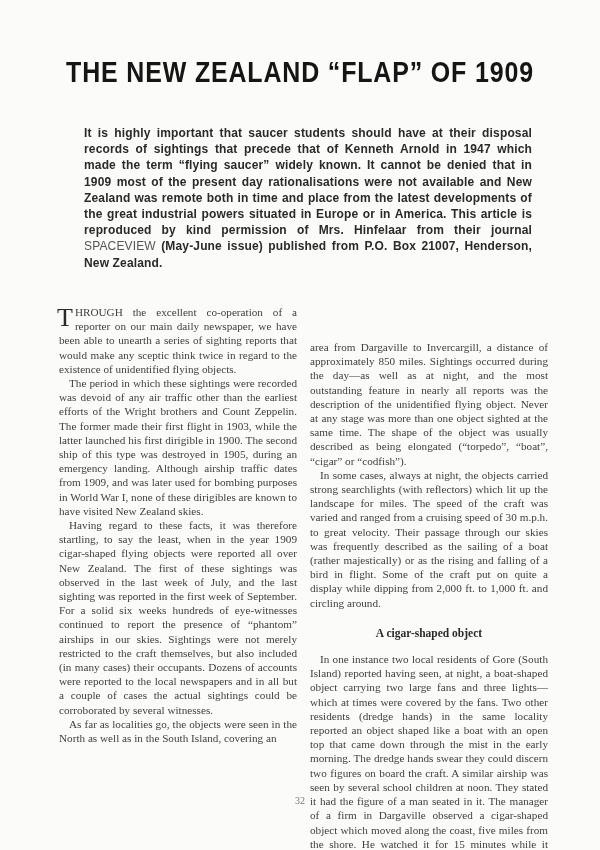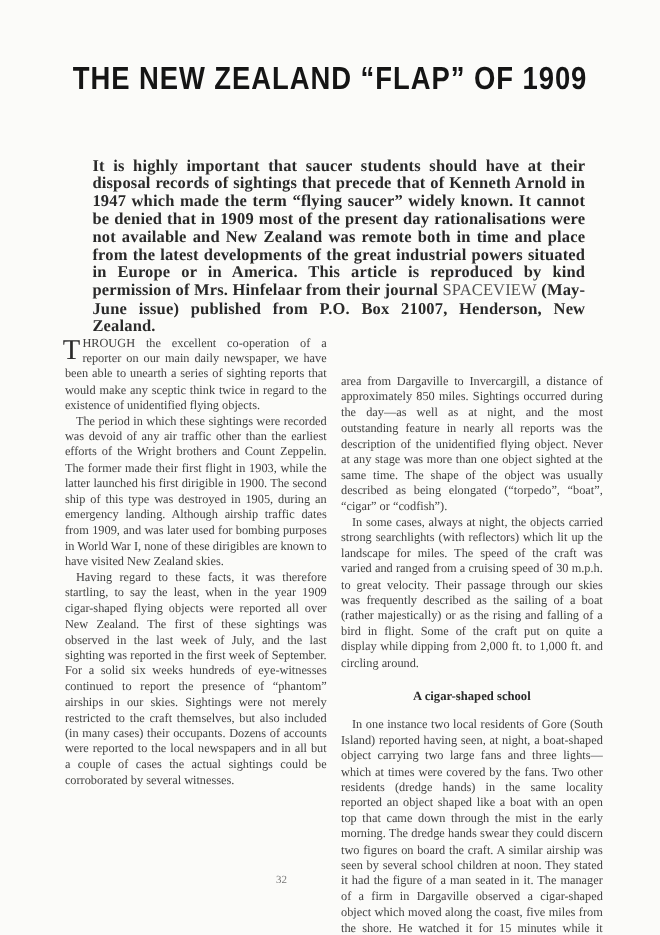--- a/index.html
+++ b/index.html
@@ -12,23 +12,23 @@
     .title {
       position: absolute; top: 56px; left: 0; width: 600px;
       text-align: center;
       font-family: "Liberation Sans", sans-serif;
       font-weight: bold; font-size: 29px; letter-spacing: 1px;
       color: #151515;
       transform: scaleX(0.86);
       transform-origin: center;
     }
     .intro {
-      position: absolute; top: 143px; left: 84px; width: 448px;
-      font-family: Liberation Serif, serif;
-      font-weight: bold; font-size: 15px; line-height: 16.2px;
+      position: absolute; top: 125px; left: 84px; width: 448px;
+      font-family: Liberation Sans, sans-serif;
+      font-weight: bold; font-size: 12px; line-height: 16.2px;
       color: #2a2a2a; text-align: justify;
       letter-spacing: 0.15px;
     }
     .intro .journal { font-weight: normal; color: #555; }
     .col {
       position: absolute; top: 305px; width: 238px;
       font-family: "Liberation Serif", serif;
       font-size: 11.2px; line-height: 14.2px;
       color: #404040; text-align: justify;
     }
@@ -39,41 +39,42 @@
     .dropcap {
       float: left; font-size: 26px; line-height: 22px;
       margin: 2px 2px 0 -2px; color: #2a2a2a;
     }
     .subhead {
       font-weight: bold; text-align: center;
       font-size: 11.5px; color: #2a2a2a;
       margin: 16px 0 12px 0;
     }
     .pagenum {
-      position: absolute; top: 795px; left: 0; width: 512px;
+      position: absolute; top: 795px; left: 0; width: 600px;
       text-align: center;
       font-family: "Liberation Serif", serif; font-size: 10px; color: #777;
     }
   </style>
 </head>
 <body>
 
 <div class="page">
 
   <div class="title">THE NEW ZEALAND “FLAP” OF 1909</div>
 
   <div class="intro"><span>It is highly important that saucer students should have at their disposal records of sightings that precede that of Kenneth Arnold in 1947 which made the term “flying saucer” widely known. It cannot be denied that in 1909 most of the present day rationalisations were not available and New Zealand was remote both in time and place from the latest developments of the great industrial powers situated in Europe or in America. This article is reproduced by kind permission of Mrs. Hinfelaar from their journal </span><span class="journal">SPACEVIEW</span><span> (May-June issue) published from P.O. Box 21007, Henderson, New Zealand.</span></div>
 
   <div class="col left">
     <p class="first"><span class="dropcap">T</span><span>HROUGH the excellent co-operation of a reporter on our main daily newspaper, we have been able to unearth a series of sighting reports that would make any sceptic think twice in regard to the existence of unidentified flying objects.</span></p>
     <p>The period in which these sightings were recorded was devoid of any air traffic other than the earliest efforts of the Wright brothers and Count Zeppelin. The former made their first flight in 1903, while the latter launched his first dirigible in 1900. The second ship of this type was destroyed in 1905, during an emergency landing. Although airship traffic dates from 1909, and was later used for bombing purposes in World War I, none of these dirigibles are known to have visited New Zealand skies.</p>
     <p>Having regard to these facts, it was therefore startling, to say the least, when in the year 1909 cigar-shaped flying objects were reported all over New Zealand. The first of these sightings was observed in the last week of July, and the last sighting was reported in the first week of September. For a solid six weeks hundreds of eye-witnesses continued to report the presence of “phantom” airships in our skies. Sightings were not merely restricted to the craft themselves, but also included (in many cases) their occupants. Dozens of accounts were reported to the local newspapers and in all but a couple of cases the actual sightings could be corroborated by several witnesses.</p>
+    <p>As far as localities go, the objects were seen in the North as well as in the South Island, covering an</p>
   </div>
 
   <div class="col right">
     <p class="first">area from Dargaville to Invercargill, a distance of approximately 850 miles. Sightings occurred during the day—as well as at night, and the most outstanding feature in nearly all reports was the description of the unidentified flying object. Never at any stage was more than one object sighted at the same time. The shape of the object was usually described as being elongated (“torpedo”, “boat”, “cigar” or “codfish”).</p>
     <p>In some cases, always at night, the objects carried strong searchlights (with reflectors) which lit up the landscape for miles. The speed of the craft was varied and ranged from a cruising speed of 30 m.p.h. to great velocity. Their passage through our skies was frequently described as the sailing of a boat (rather majestically) or as the rising and falling of a bird in flight. Some of the craft put on quite a display while dipping from 2,000 ft. to 1,000 ft. and circling around.</p>
-    <div class="subhead">A cigar-shaped school</div>
+    <div class="subhead">A cigar-shaped object</div>
     <p>In one instance two local residents of Gore (South Island) reported having seen, at night, a boat-shaped object carrying two large fans and three lights—which at times were covered by the fans. Two other residents (dredge hands) in the same locality reported an object shaped like a boat with an open top that came down through the mist in the early morning. The dredge hands swear they could discern two figures on board the craft. A similar airship was seen by several school children at noon. They stated it had the figure of a man seated in it. The manager of a firm in Dargaville observed a cigar-shaped object which moved along the coast, five miles from the shore. He watched it for 15 minutes while it sailed on majestically.</p>
   </div>
 
   <div class="pagenum">32</div>
 </div>
 
 </body></html>

